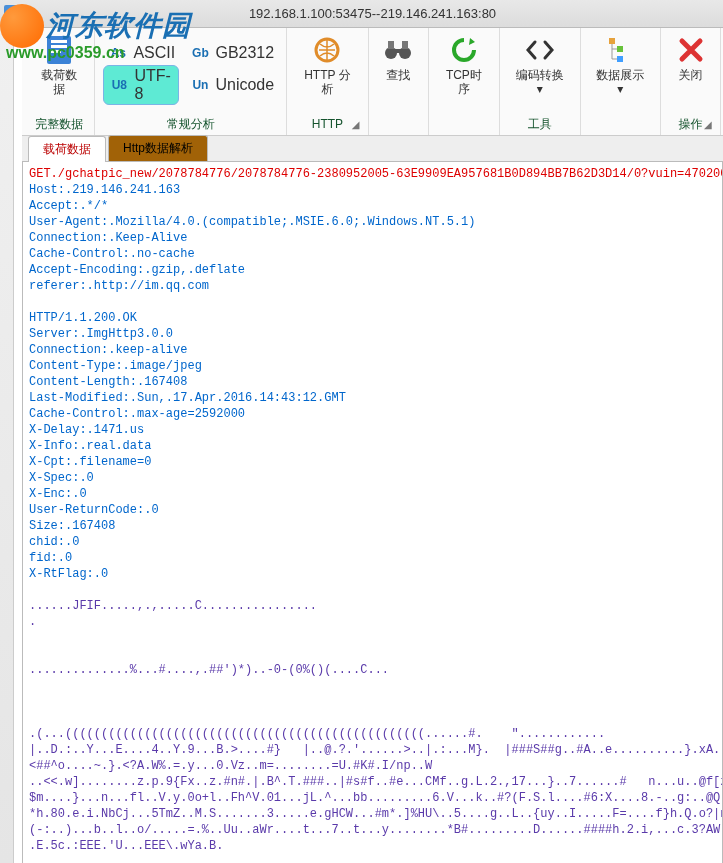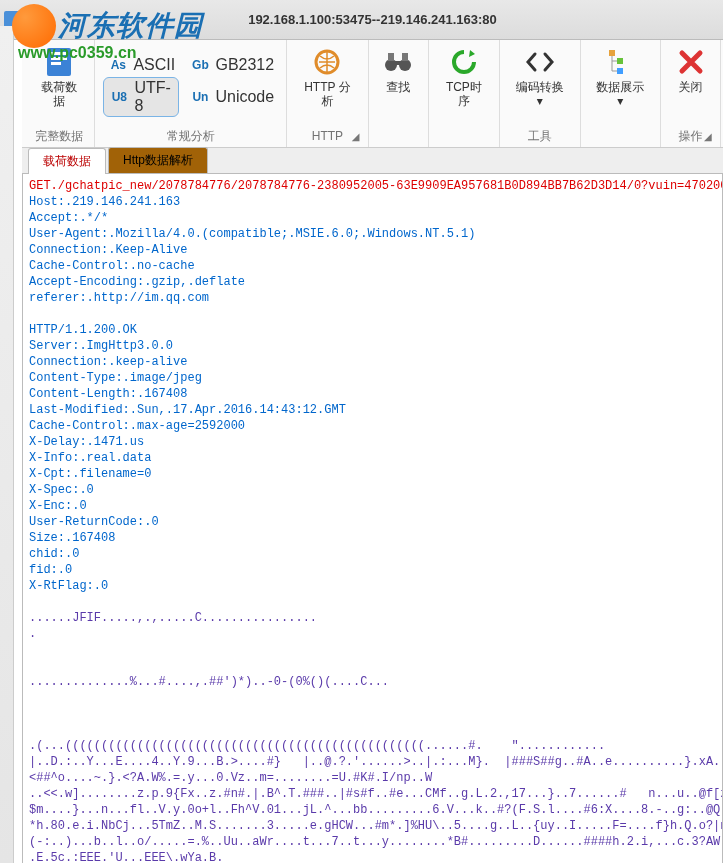--- a/index.html
+++ b/index.html
@@ -1,41 +1,41 @@
 <!DOCTYPE html>
 <html><head>
 <meta charset="utf-8">
 <style>
 * { margin: 0; padding: 0; box-sizing: border-box; }
 body { font-family: "Microsoft YaHei", SimSun, sans-serif; font-size: 12px; background: #fff; width: 723px; height: 863px; overflow: hidden; position: relative; }
 
-.titlebar { height: 40px; background: linear-gradient(#e8e8e8, #dcdcdc); border-bottom: 1px solid #bbb; display: flex; align-items: center; font-weight: bold; }
+.titlebar { height: 28px; background: linear-gradient(#e8e8e8, #dcdcdc); border-bottom: 1px solid #bbb; display: flex; align-items: center; }
 .titlebar .tb-icon { width: 18px; height: 18px; margin-left: 4px; background: #4a90d9; border-radius: 2px; }
 .titlebar .tb-title { flex: 1; text-align: center; color: #333; font-size: 13px; }
 
-.watermark { position: absolute; top: 4px; left: 12px; z-index: 50; pointer-events: none; }
+.watermark { position: absolute; top: 4px; left: 0; z-index: 50; pointer-events: none; }
 .watermark .wm-logo { display: flex; align-items: center; }
 .watermark .wm-circle { width: 44px; height: 44px; border-radius: 50%; background: radial-gradient(circle at 30% 30%, #ff9a3c, #ff6a00); display: inline-block; margin-right: 2px; }
 .watermark .wm-text { font-size: 28px; font-weight: bold; color: #1a6fb3; font-style: italic; letter-spacing: 1px; }
 .watermark .wm-url { font-size: 16px; color: #2a9b2a; font-weight: bold; margin-top: -4px; margin-left: 6px; }
 
 .ribbon { height: 108px; background: #fafafa; border-bottom: 1px solid #ccc; display: flex; align-items: stretch; padding: 0 2px; }
 .ribbon-group { border-right: 1px solid #ddd; display: flex; flex-direction: column; align-items: center; justify-content: space-between; padding: 4px 8px 2px; position: relative; }
 .ribbon-group.g-big { min-width: 60px; }
-.ribbon-group .group-label { font-size: 12px; color: #737373; height: 18px; display: flex; align-items: center; }
+.ribbon-group .group-label { font-size: 12px; color: #14532d; height: 18px; display: flex; align-items: center; }
 .ribbon-group .group-content { flex: 1; display: flex; align-items: center; justify-content: flex-end; flex-wrap: wrap; gap: 2px; }
 
 .big-btn { display: flex; flex-direction: column; align-items: center; justify-content: flex-start; gap: 2px; padding: 2px 4px; cursor: pointer; }
 .big-btn .icon-box { width: 32px; height: 32px; display: flex; align-items: center; justify-content: center; }
 .big-btn .btn-label { font-size: 12px; color: #333; text-align: center; line-height: 14px; }
 
 .enc-grid { display: grid; grid-template-columns: auto auto; gap: 2px 6px; }
 .enc-btn { display: flex; align-items: center; gap: 4px; padding: 1px 4px; cursor: pointer; }
 .enc-btn .enc-tag { font-weight: bold; font-size: 12px; color: #1a6fb3; min-width: 22px; text-align: center; }
-.enc-btn.active { background: #e5e5e5; border: 1px solid #7ab4e6; border-radius: 6px; }
+.enc-btn.active { background: #5eead4; border: 1px solid #7ab4e6; border-radius: 6px; }
 .enc-btn .enc-label { font-size: 16px; color: #333; }
 
 .dlg-launcher { position: absolute; right: 2px; bottom: 2px; width: 14px; height: 14px; font-size: 10px; color: #777; cursor: pointer; }
 
 .tabs-bar { height: 26px; background: #eee; border-bottom: 1px solid #bbb; display: flex; align-items: end; padding: 0 6px; gap: 2px; }
 .tab { padding: 4px 14px; border: 1px solid #bbb; border-bottom: none; background: #a16207; cursor: pointer; font-size: 12px; border-radius: 3px 3px 0 0; }
 .tab.active { background: #fff; color: #b00; position: relative; top: 1px; }
 
 .content { height: calc(863px - 26px - 108px - 26px); overflow: auto; padding: 4px 6px; border: 1px solid #bbb; border-top: none; }
 .content pre { font-family: SimSun, "Courier New", monospace; font-size: 12px; line-height: 16px; white-space: pre; }

